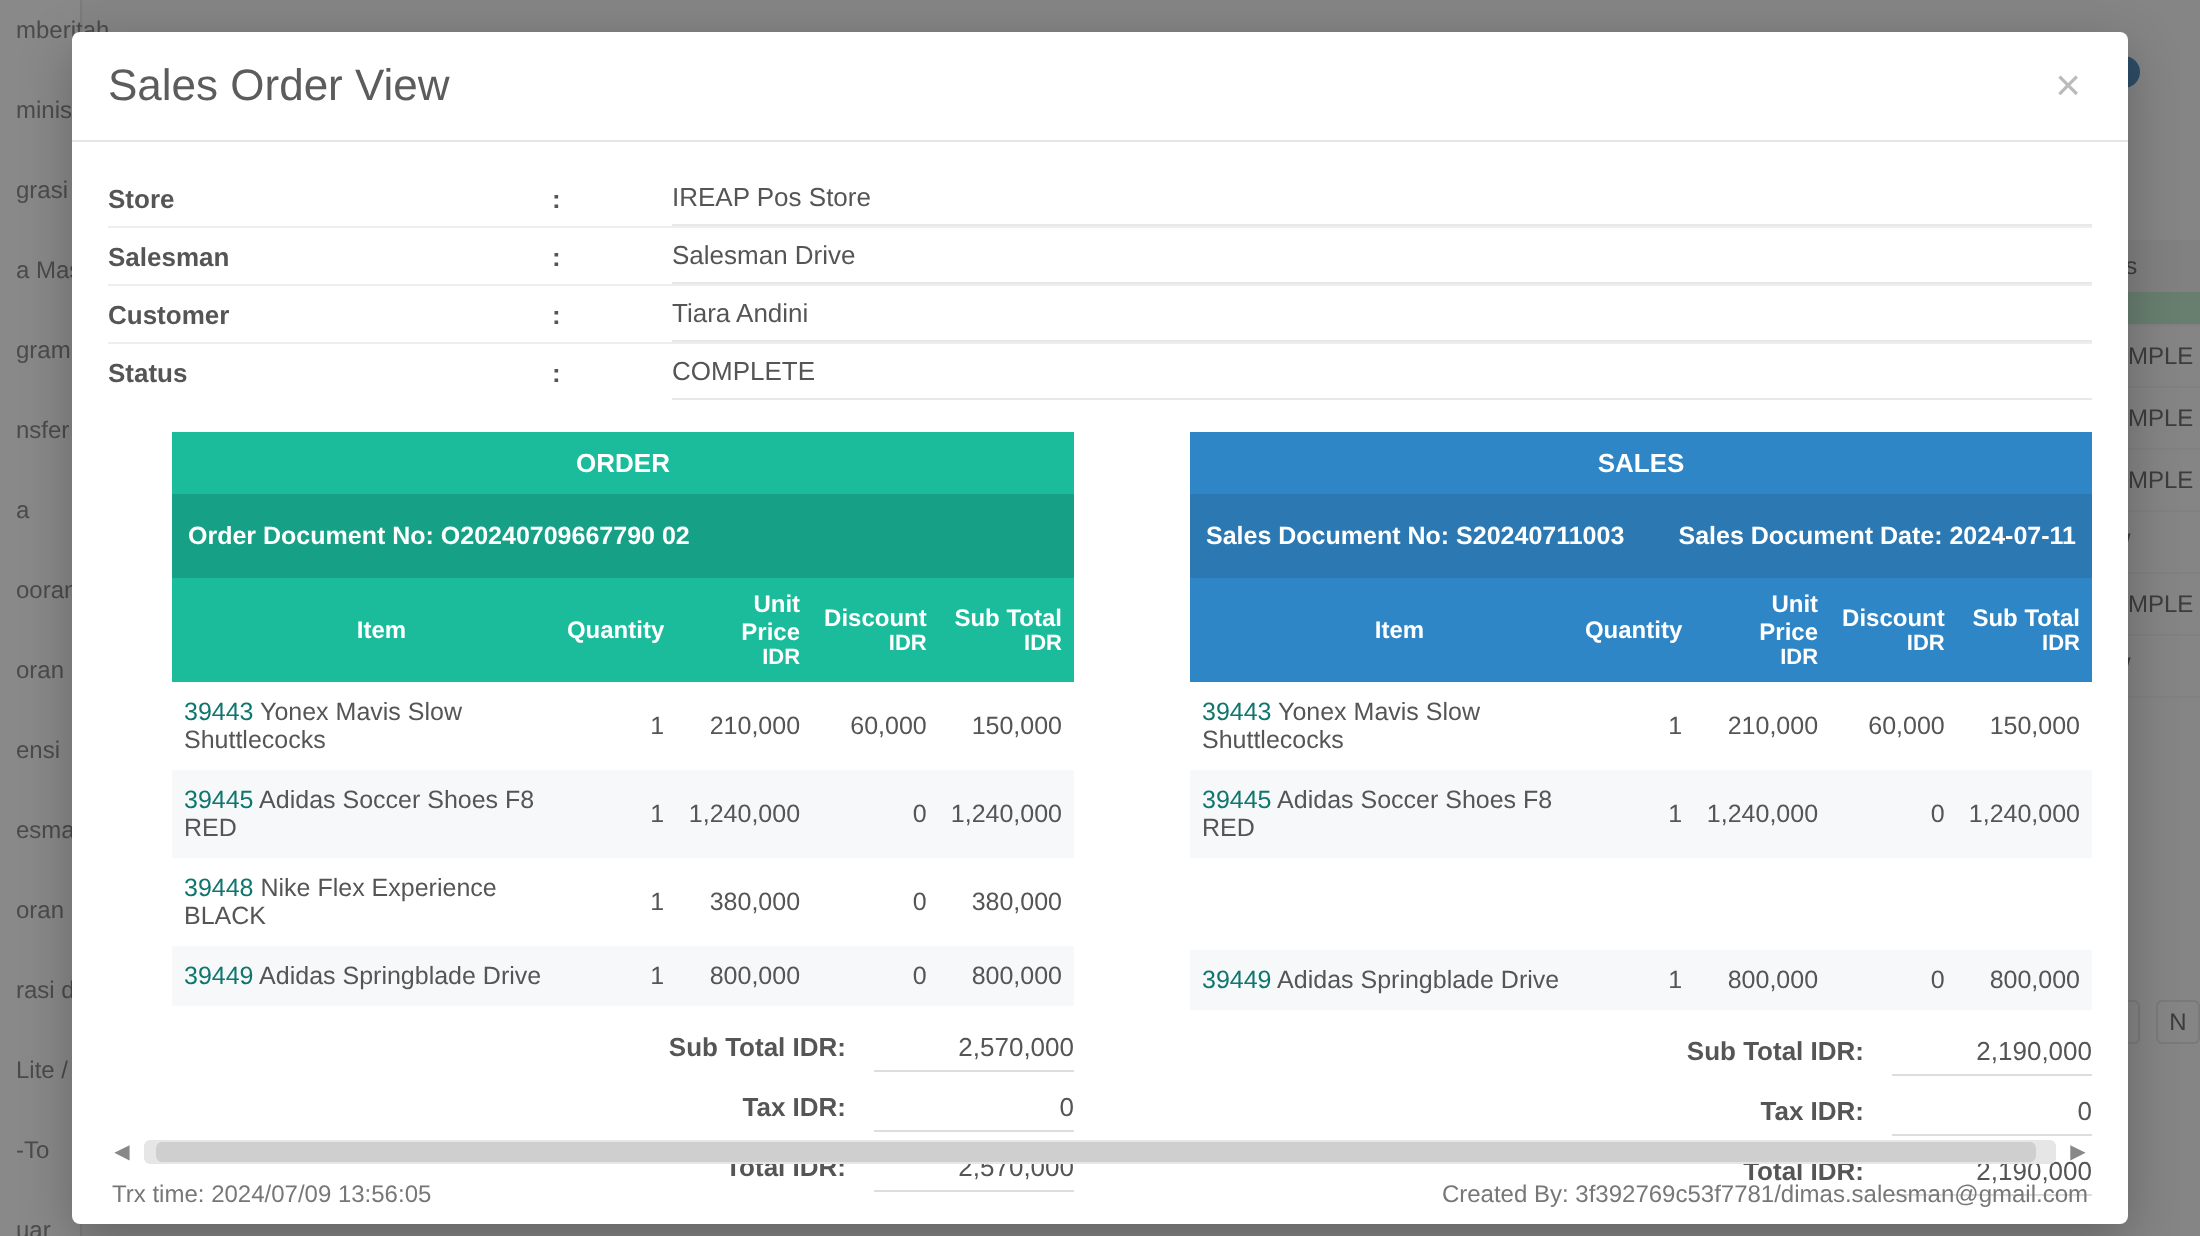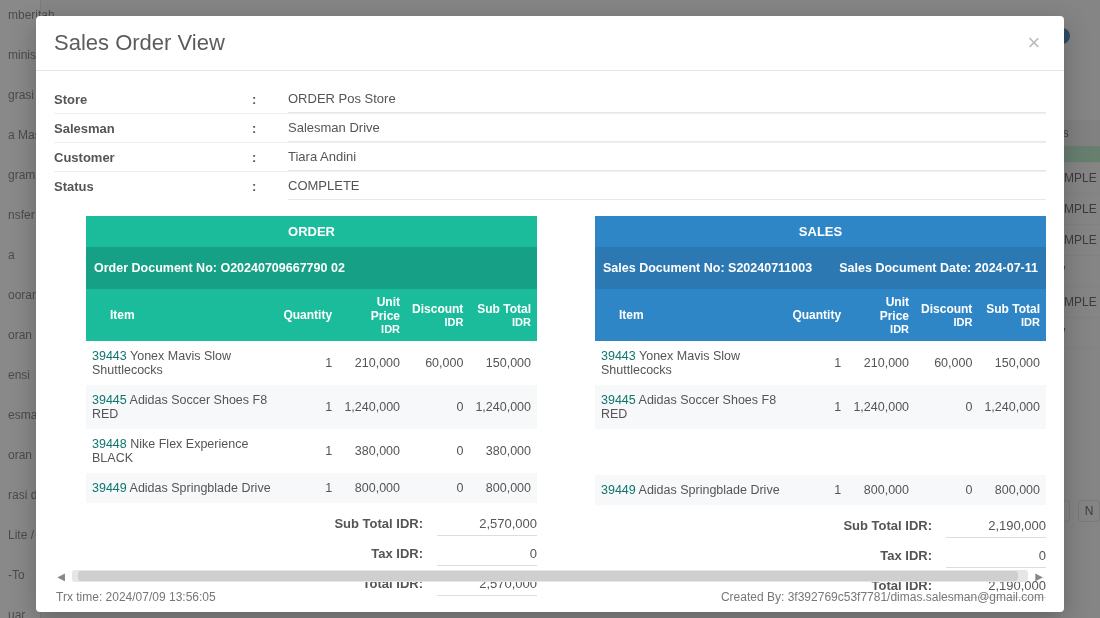--- a/index.html
+++ b/index.html
@@ -82,20 +82,21 @@
   .modal-body{
     padding:14px 18px 8px 18px;flex:1;overflow:hidden;
     display:flex;flex-direction:column;
   }
 
   
   .info-block{margin-left:0;margin-bottom:16px;}
   .info-row{
     display:flex;align-items:center;font-size:13px;color:#555;
     border-bottom:1px solid #eee;
+    gap:24px;
   }
   .info-row:last-child{border-bottom:none;}
   .info-label{
     width:198px;font-weight:600;padding:6px 0 6px 0;color:#555;
   }
   .info-colon{
     width:30px;text-align:left;padding-right:6px;font-weight:600;
   }
   .info-value{
     flex:1;padding:6px 0 6px 0;
@@ -117,21 +118,21 @@
     display:flex;justify-content:space-between;font-size:12.5px;
     font-weight:600;color:#fff;padding:14px 8px;
   }
   
   table.grid{
     width:100%;border-collapse:collapse;font-size:12.5px;
   }
   table.grid thead th{
     font-weight:600;text-align:right;padding:6px 6px;color:#fff;font-size:12px;
   }
-  table.grid thead th:first-child{text-align:left;padding-left:24px;}
+  table.grid thead th:first-child{text-align:center;padding-left:24px;}
   table.grid thead th .sub{display:block;font-size:11px;}
   table.grid tbody td{
     padding:8px 6px;text-align:right;color:#555;
     border-bottom:0;
   }
   table.grid tbody td:first-child{text-align:left;}
   table.grid tbody tr:nth-child(even){background:var(--row-alt);}
   .sku{font-weight:400;color:#0f766e;}
   .placeholder-row td{height:30px;}
 
@@ -231,21 +232,21 @@
       <div class="modal-title">Sales Order View</div>
       <div class="close-x">×</div>
     </div>
 
     <div class="modal-body">
 
       <div class="info-block">
         <div class="info-row">
           <div class="info-label">Store</div>
           <div class="info-colon">:</div>
-          <div class="info-value">ORDER Pos Store</div>
+          <div class="info-value">IREAP Pos Store</div>
         </div>
         <div class="info-row">
           <div class="info-label">Salesman</div>
           <div class="info-colon">:</div>
           <div class="info-value">Salesman Drive</div>
         </div>
         <div class="info-row">
           <div class="info-label">Customer</div>
           <div class="info-colon">:</div>
           <div class="info-value">Tiara Andini</div>

